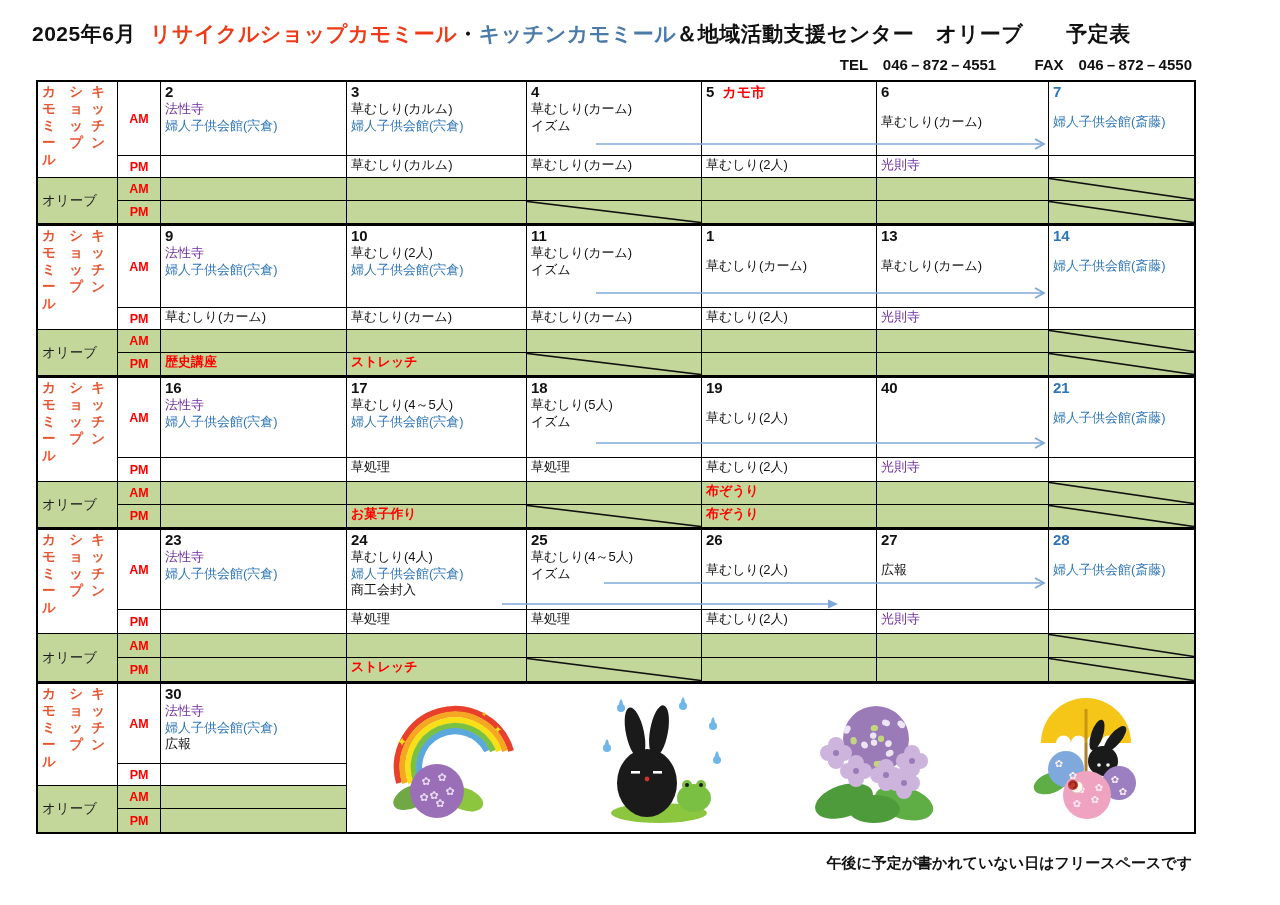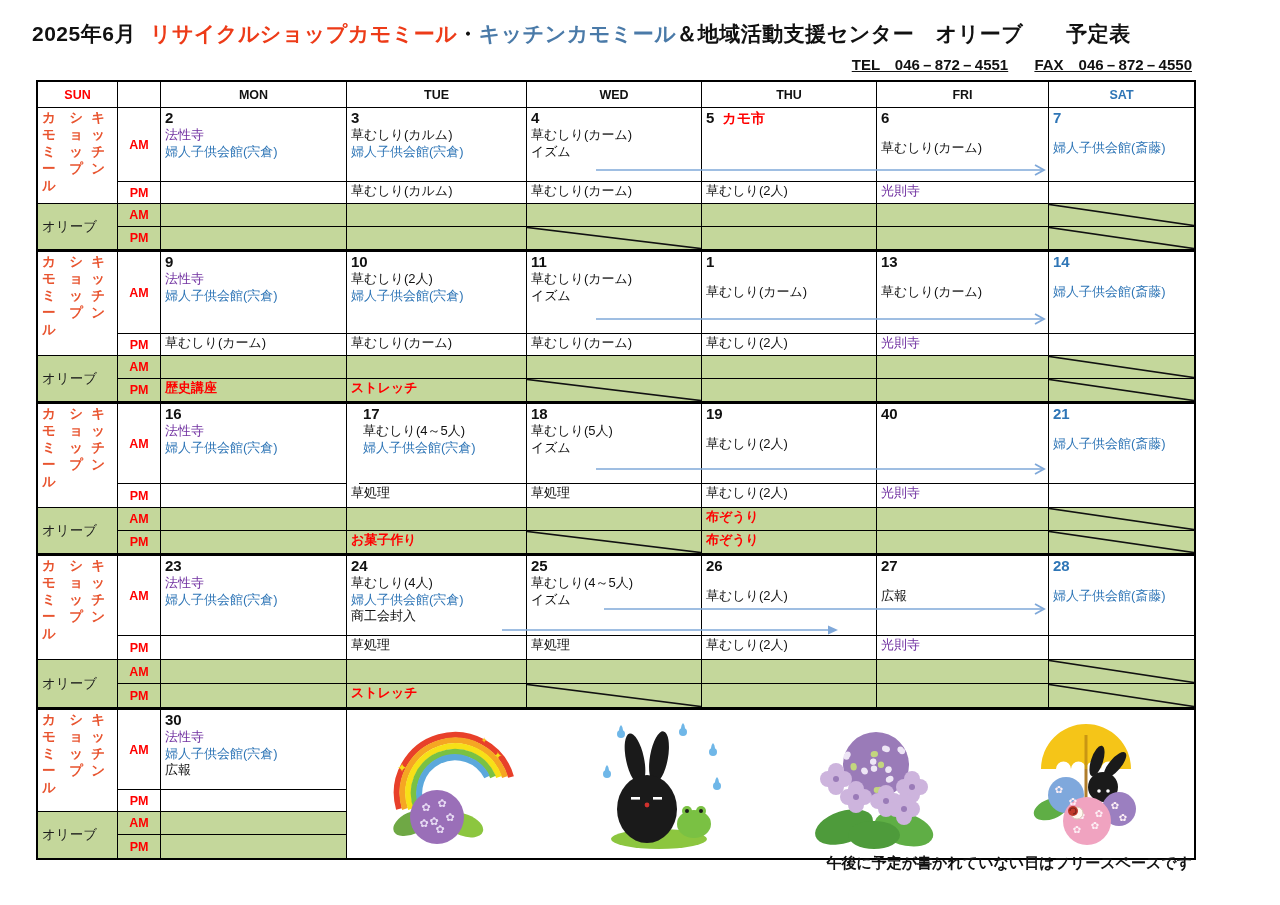--- a/index.html
+++ b/index.html
@@ -1,21 +1,21 @@
 <!DOCTYPE html>
 <html style="--red: #FF0000; --purple: #7030A0; --blue: #2E75B6; --satblue: #2E75B6; --green: #C4D79B; --kamolabel: #E8542F; --title-shop: #ED3B18; --title-kitchen: #4A7AA8; --arrow: #7FA8D9;"><head>
 <meta charset="utf-8">
 <style>
   html,body{margin:0;padding:0;background:#fff;}
   body{width:1280px;height:905px;position:relative;font-family:"Liberation Sans",sans-serif;color:#111;overflow:hidden;}
   #title{position:absolute;left:32px;top:20px;font-size:21px;font-weight:bold;white-space:nowrap;letter-spacing:.5px;}
   #title .t-shop{color:var(--title-shop);margin-left:14px;}
   #title .t-kitchen{color:var(--title-kitchen);}
   #contact{position:absolute;top:56px;left:36px;width:1156px;text-align:right;font-size:15px;font-weight:bold;white-space:nowrap;}
-  #contact span{margin-left:22px;text-decoration:underline;}
+  #contact span{margin-left:34px;}
   #cal{position:absolute;left:36px;top:80px;width:1156px;border:2px solid #000;box-sizing:content-box;background:#fff;}
   .grid8{display:grid;grid-template-columns:80px 43px 186px 180px 175px 175px 172px 145px;}
   #hdr{height:26px;}
   .hc{border-right:1px solid #000;border-bottom:1px solid #000;display:flex;align-items:center;justify-content:center;font-weight:bold;font-size:12.5px;}
   .hc:last-child{border-right:none;}
   .hc.sun{color:var(--red);}
   .hc.sat{color:var(--satblue);}
   .band{position:relative;border-top:2px solid #000;}
   .band:first-of-type{border-top:none;}
   .c{border-right:1px solid #000;border-bottom:1px solid #000;position:relative;overflow:hidden;padding:1px 4px;box-sizing:border-box;background:#fff;}
@@ -45,30 +45,20 @@
 <div id="title">
   <span>2025年6月</span><span class="t-shop">リサイクルショップカモミール</span><span>・</span><span class="t-kitchen">キッチンカモミール</span><span>＆地域活動支援センター　オリーブ　　予定表</span>
 </div>
 
 <div id="contact">
   <span>TEL　046－872－4551</span>
   <span>FAX　046－872－4550</span>
 </div>
 
 <div id="cal">
-  <div id="hdr" class="grid8">
-      <div class="hc sun">SUN</div>
-      <div class="hc"></div>
-      <div class="hc">MON</div>
-      <div class="hc">TUE</div>
-      <div class="hc">WED</div>
-      <div class="hc">THU</div>
-      <div class="hc">FRI</div>
-      <div class="hc sat">SAT</div>
-    </div>
   <div id="bands">
       <div class="band grid8" style="grid-template-rows: 74px 22px 23px 23px;">
         <div class="c lbl-kamo" style="grid-area: 1 / 1 / 3 / 2;">
           <div>カモミール</div>
           <div>ショップ</div>
           <div>キッチン</div>
         </div>
         <div class="c green lbl-olive" style="grid-area: 3 / 1 / 5 / 2;">
           <span>オリーブ</span>
         </div>
@@ -272,21 +262,21 @@
           <span>PM</span>
         </div>
         <div class="c" style="grid-area: 1 / 3 / 2 / 4;">
           <div class="dateline"><span>16</span></div>
           <div class="ev t-p">法性寺</div>
           <div class="ev t-b">婦人子供会館(宍倉)</div>
         </div>
         <div class="c pmcell" style="grid-area: 2 / 3 / 3 / 4;"></div>
         <div class="c green" style="grid-area: 3 / 3 / 4 / 4;"></div>
         <div class="c green" style="grid-area: 4 / 3 / 5 / 4;"></div>
-        <div class="c" style="grid-area: 1 / 4 / 2 / 5; margin-left: 12px;">
+        <div class="c" style="grid-area: 1 / 4 / 2 / 5;">
           <div class="dateline"><span>17</span></div>
           <div class="ev t-k">草むしり(4～5人)</div>
           <div class="ev t-b">婦人子供会館(宍倉)</div>
         </div>
         <div class="c pmcell" style="grid-area: 2 / 4 / 3 / 5;">
           <div class="ev t-k">草処理</div>
         </div>
         <div class="c green" style="grid-area: 3 / 4 / 4 / 5;"></div>
         <div class="c green" style="grid-area: 4 / 4 / 5 / 5;">
           <div class="olive-ev">お菓子作り</div>

